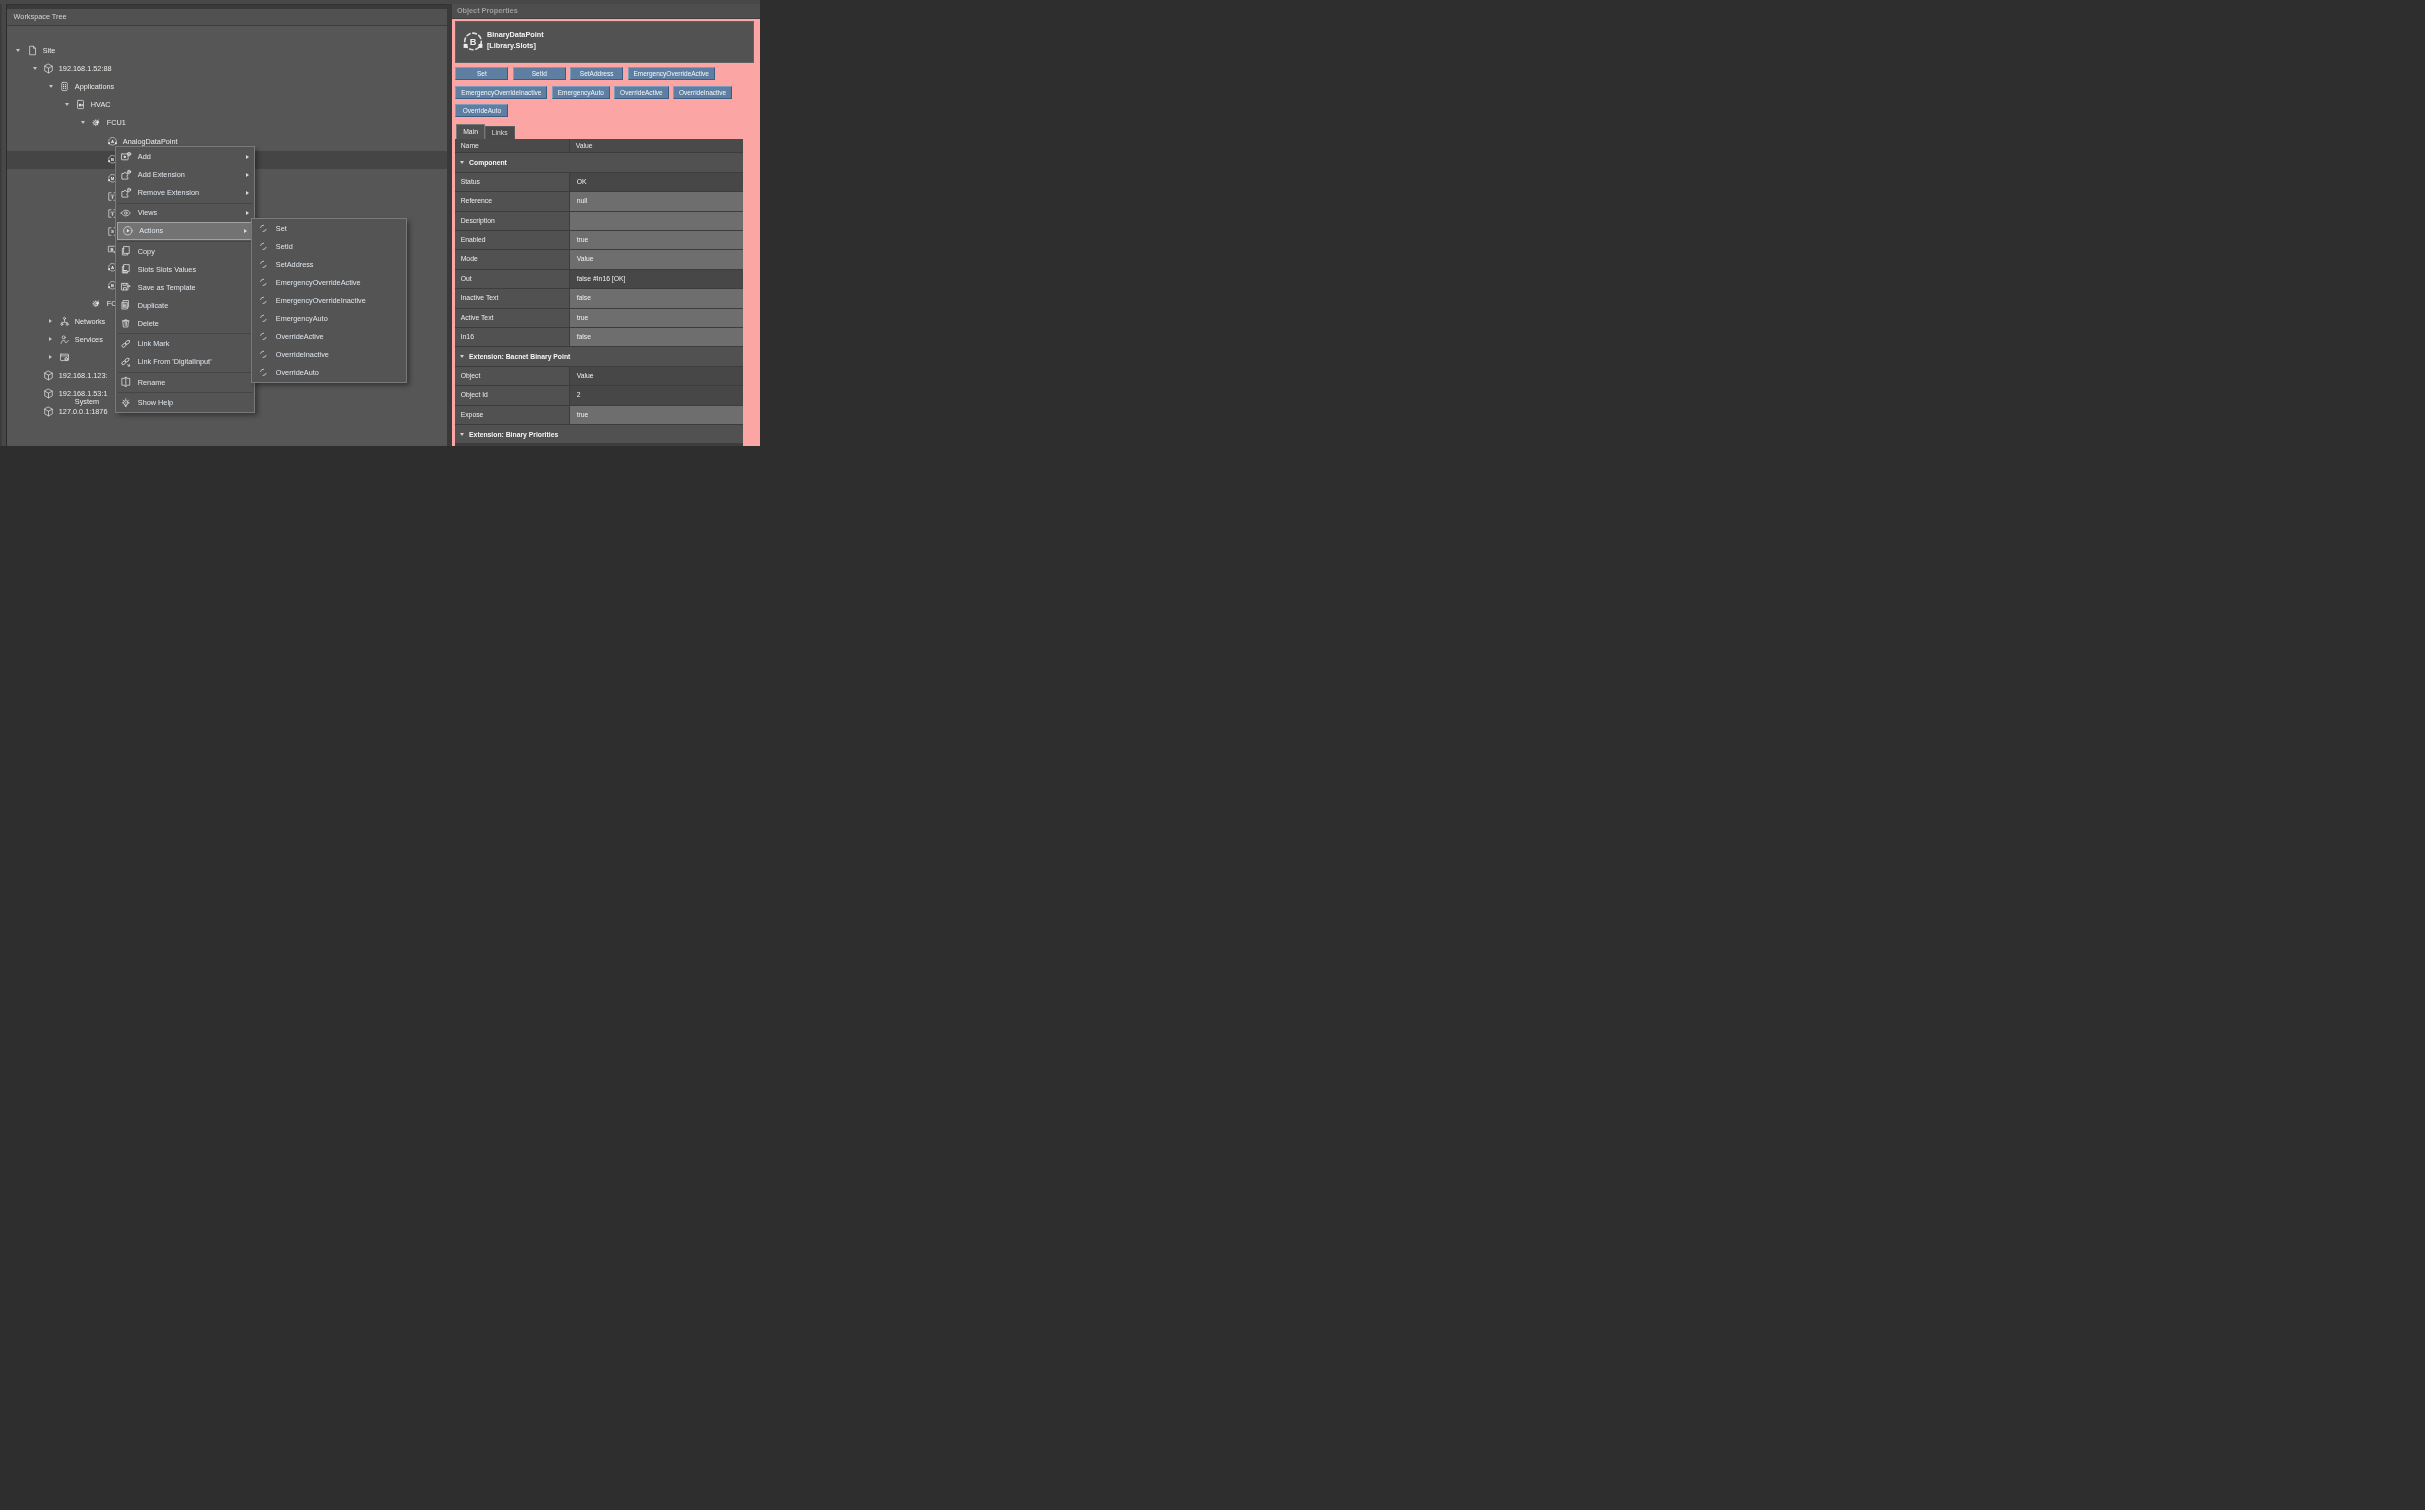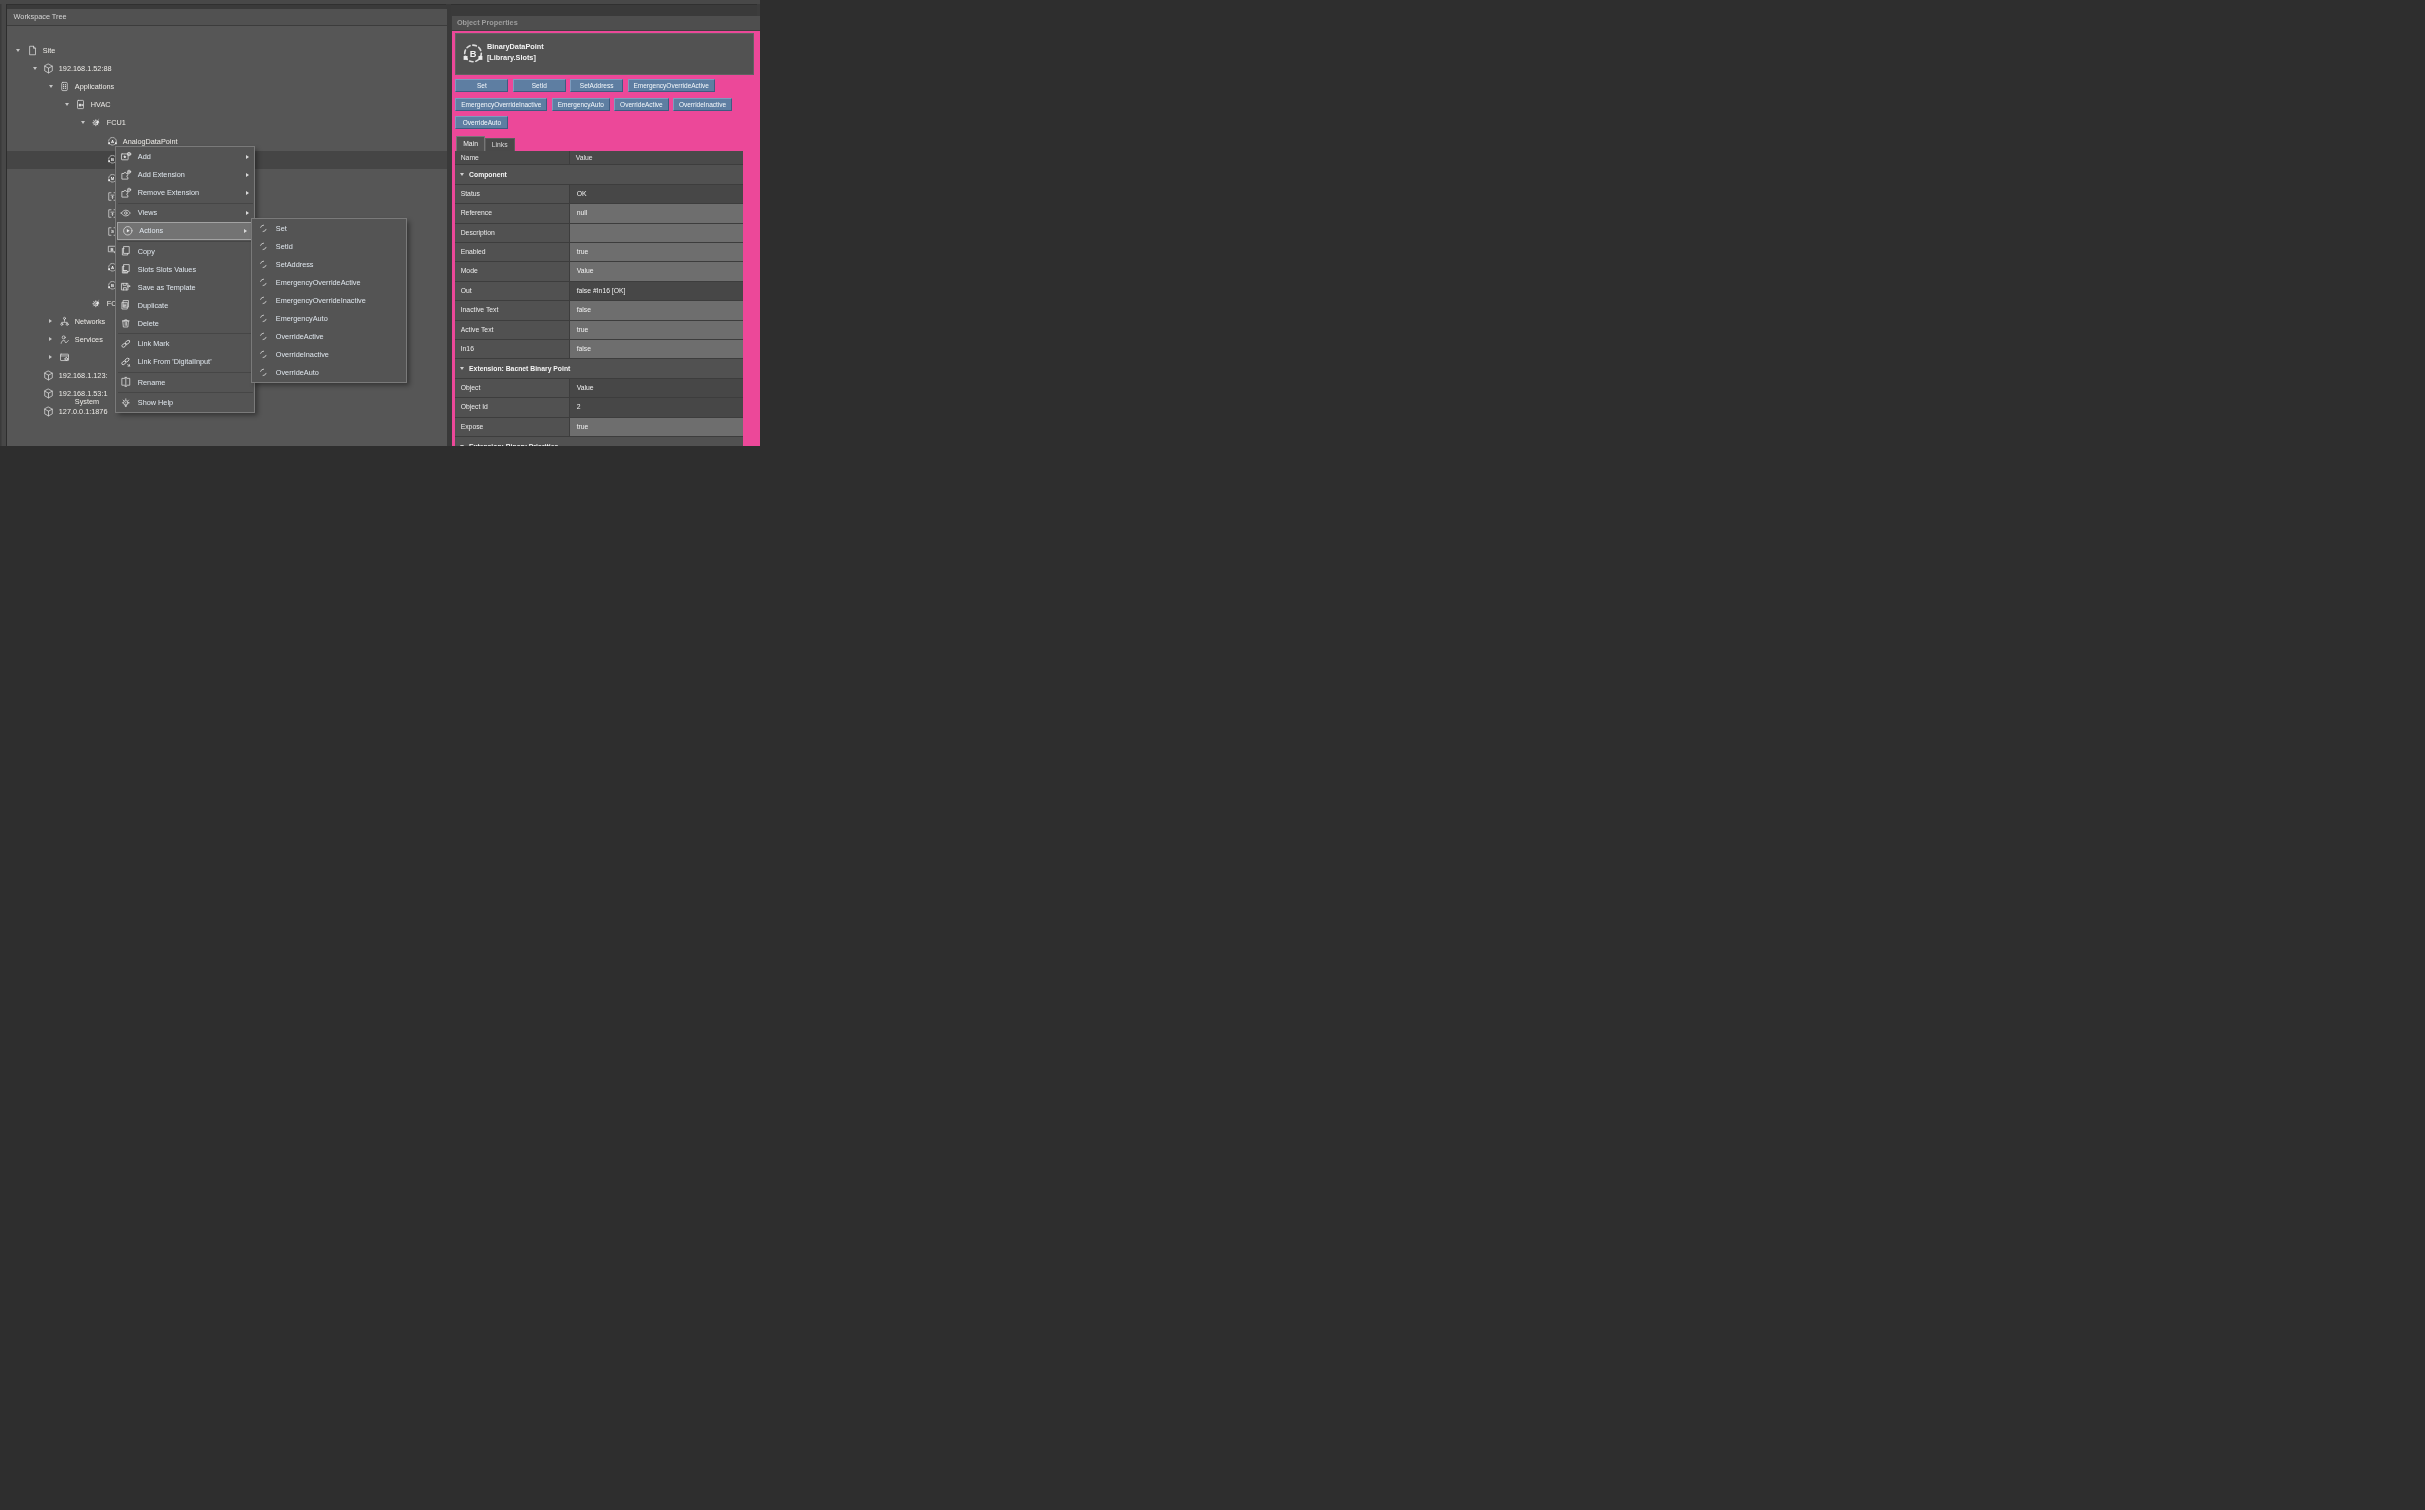--- a/index.html
+++ b/index.html
@@ -44,21 +44,21 @@
   .m-sep::after{content:"";position:absolute;left:0;right:0;top:1px;height:0.5px;background:#464646;}
 
   .submenu{position:absolute;left:251px;top:218px;width:154px;background:#545454;border:0.5px solid #7a7a7a;
         box-shadow:3.4px 3.4px 4.9px rgba(0,0,0,.4);z-index:11;padding:0.5px 0;}
   .sm-item{height:18px;display:flex;align-items:center;padding-left:6.3px;box-sizing:border-box;}
   .sm-icon{width:10.7px;height:10.7px;flex:0 0 10.7px;}
   .sm-icon svg{width:100%;height:100%;display:block;}
   .sm-label{margin-left:6.8px;font-size:7.3px;color:#dfe6ed;white-space:nowrap;}
 
   
-  .right-panel{position:absolute;left:452px;top:3.9px;width:368px;height:442px;background:#ec4899;overflow:hidden;margin-top:12px;}
+  .right-panel{position:absolute;left:452px;top:3.9px;width:368px;height:442px;background:#fca5a5;overflow:hidden;}
   .rp-header{height:14.6px;background:#4e4e4e;border-bottom:1px solid #3f3f3f;position:relative;}
   .rp-header span{display:inline-block;padding-left:4.9px;line-height:14.6px;font-size:7.3px;font-weight:bold;color:#9d9d9d;}
   .pin{position:absolute;right:3.9px;top:1.9px;width:10.7px;height:10.7px;}
   .pin svg{width:100%;height:100%;}
 
   .card{position:absolute;left:2.9px;top:17.5px;width:299px;height:42px;background:#525252;border:0.5px solid #616161;box-sizing:border-box;}
   .card-icon{position:absolute;left:4.9px;top:7.8px;width:24px;height:24px;}
   .card-icon svg{width:100%;height:100%;}
   .card-name{position:absolute;left:31px;top:7.8px;font-size:7.3px;font-weight:bold;color:#f3f3f3;}
   .card-lib{position:absolute;left:31px;top:18.4px;font-size:7.3px;font-weight:bold;color:#f3f3f3;}

